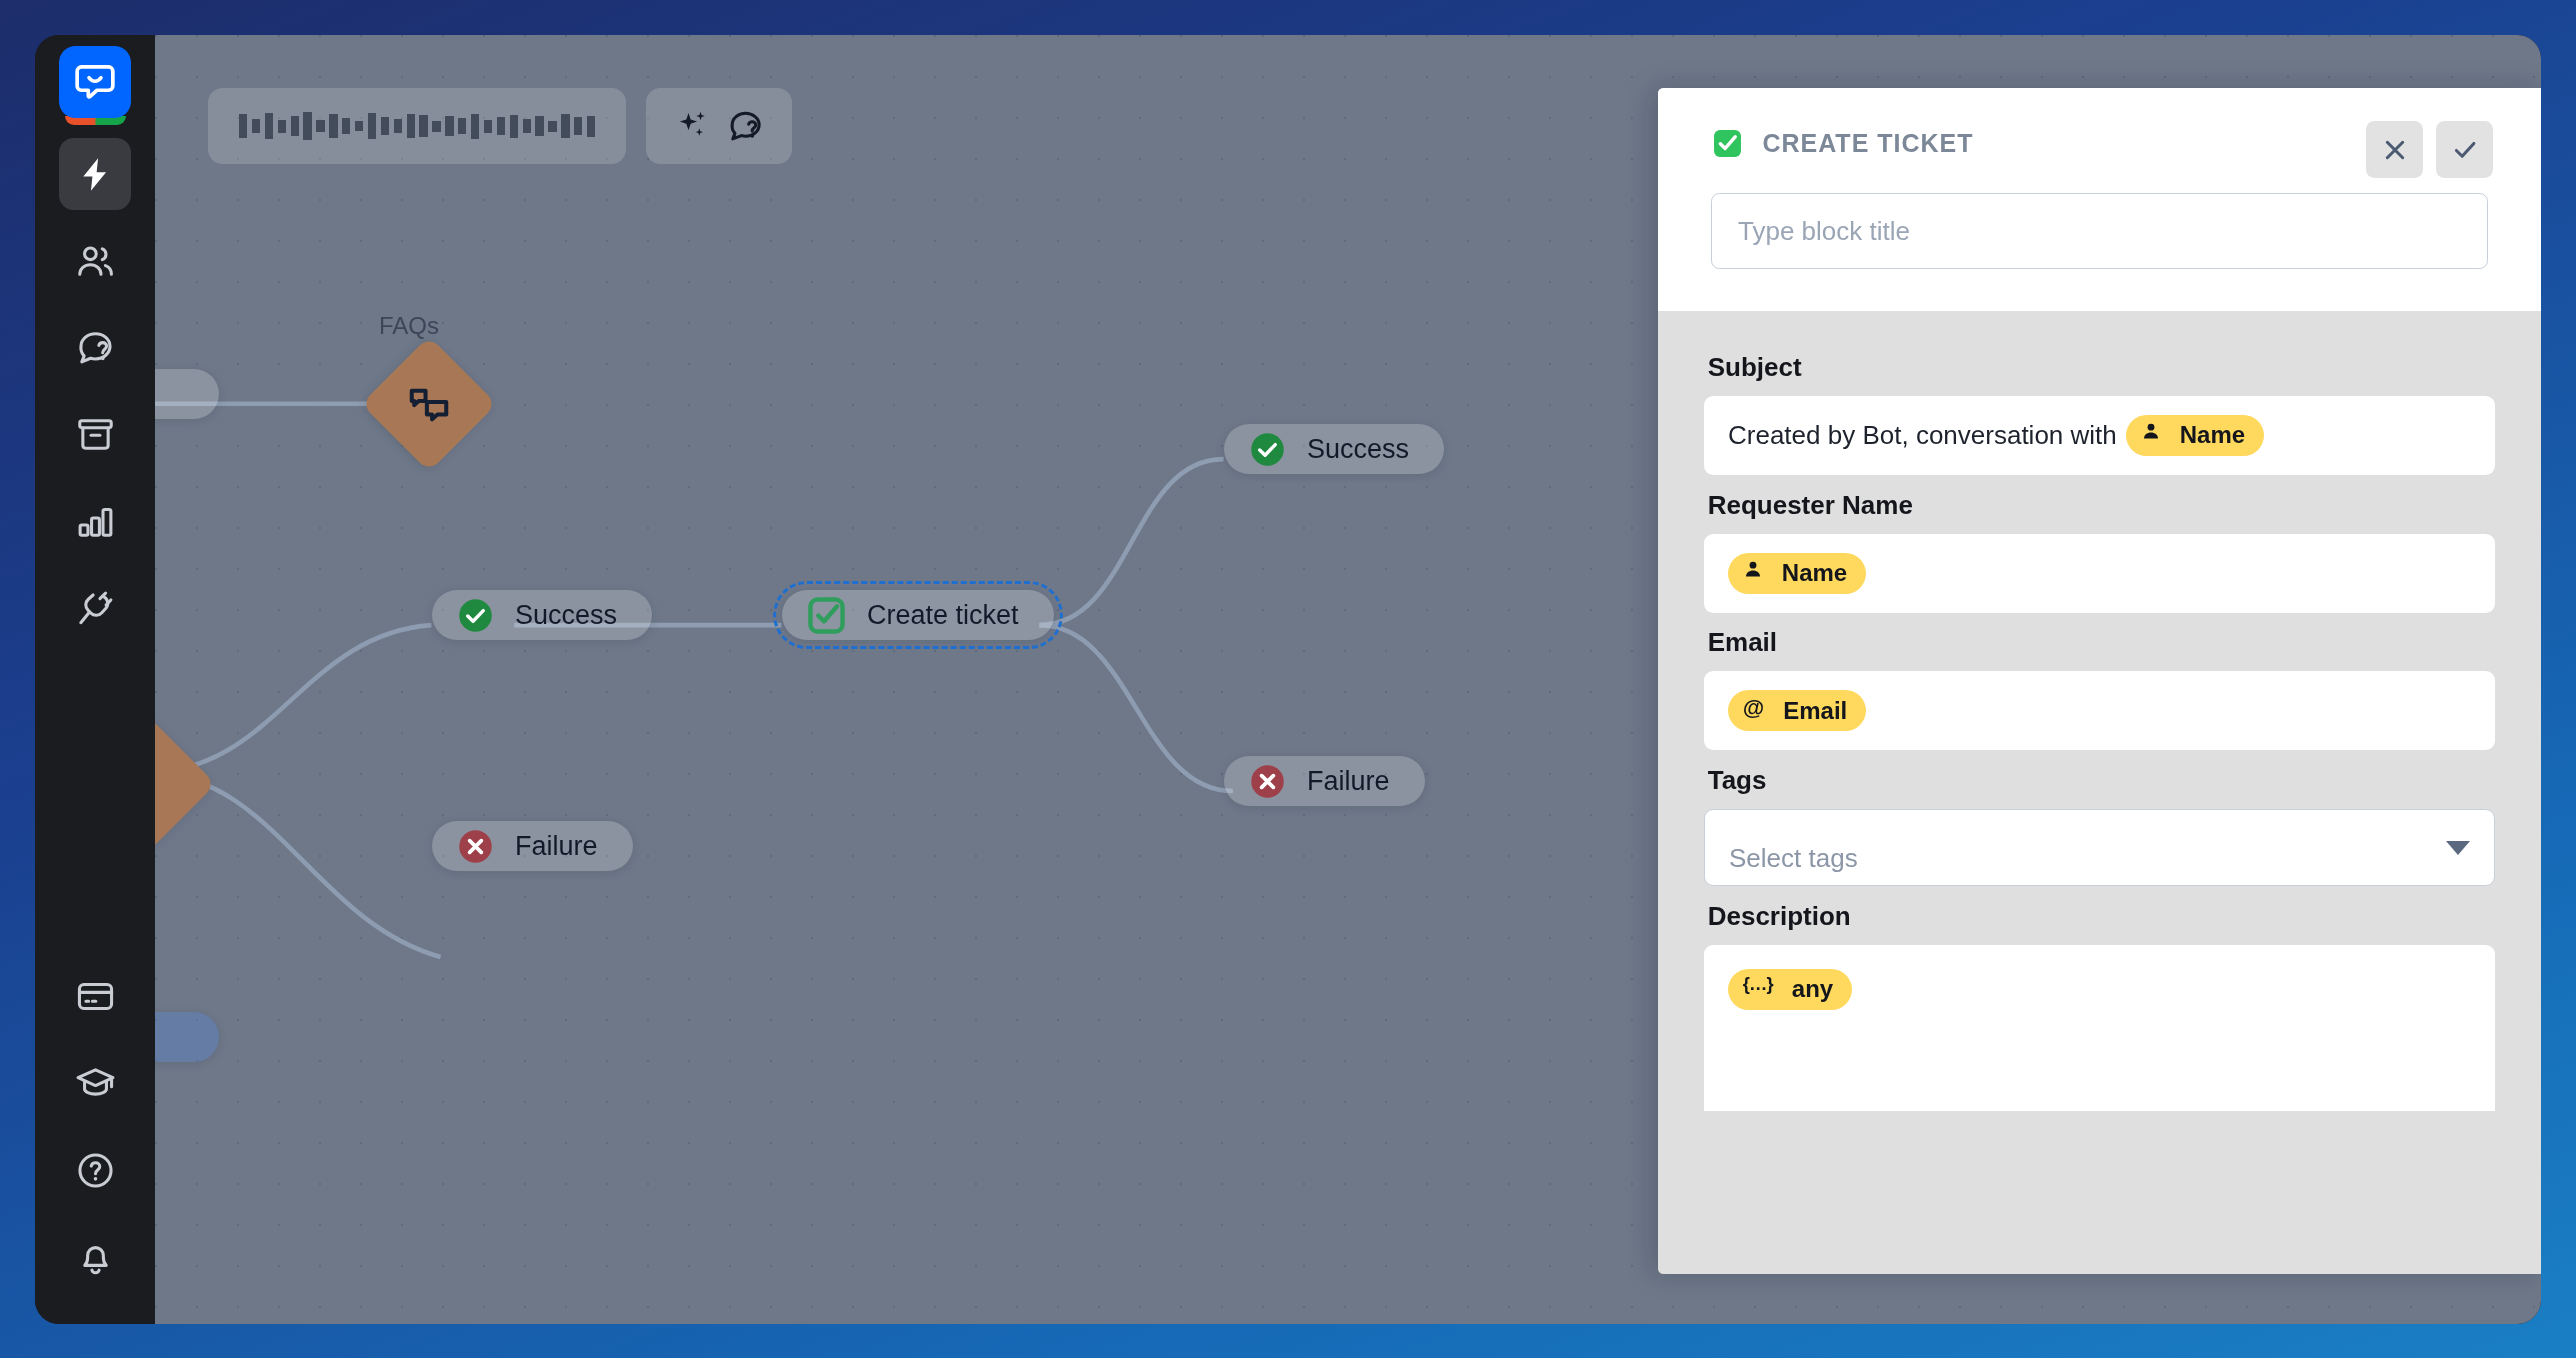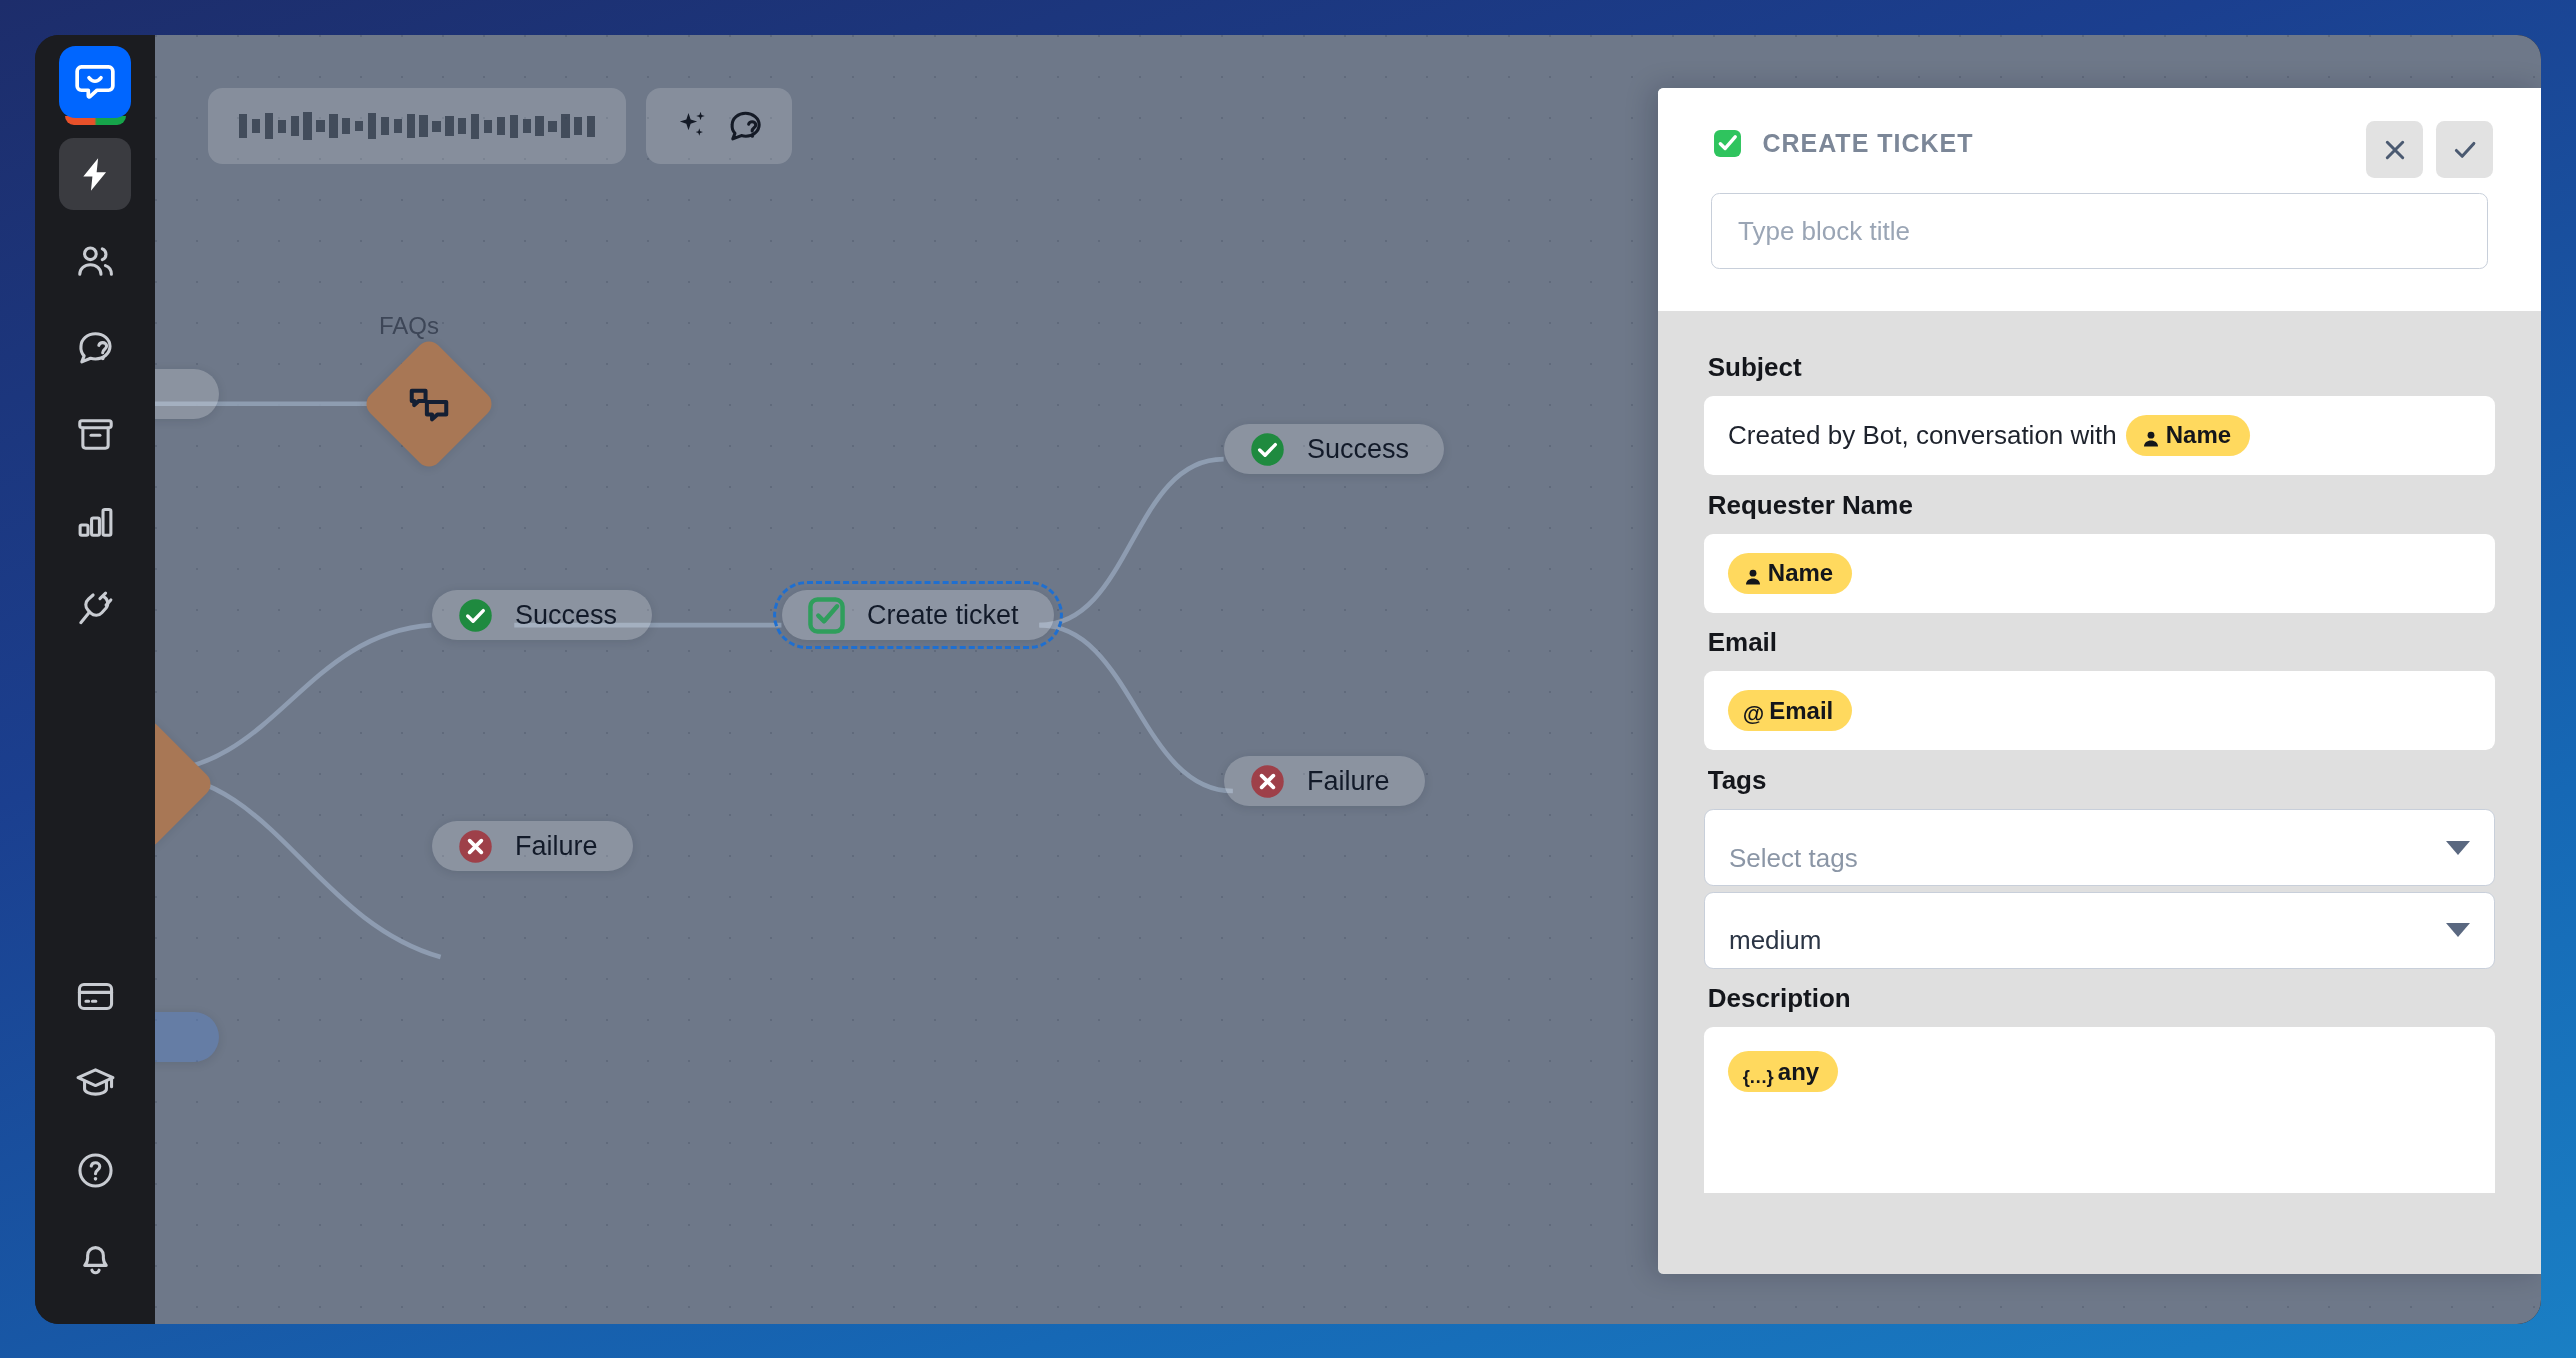--- a/index.html
+++ b/index.html
@@ -136,21 +136,21 @@
   }
   .field-box.textarea { min-height:166px; align-items:flex-start; padding-top:24px; border-radius:9.2px 9.2px 0 0; }
   .field-box.select {
     border:1.4px solid #c8cfda; justify-content:space-between; cursor:pointer; min-height:77px;
   }
   .select-val { color:#2b3545;margin-top:21px; }
   .select-val.placeholder { color:#8b96a6; }
   .caret { width:0;height:0;border-left:12px solid transparent;border-right:12px solid transparent;border-top:14px solid #5a6880; }
 
   .chip {
-    display:inline-flex; align-items:flex-end; gap:5px;
+    display:inline-flex; align-items:flex-start; gap:19px;
     background:#ffd95e; border-radius:921px;
     padding: 6.5px 18.4px 6.5px 14.8px; font-size:24px; font-weight:700; color:#14161b;
     white-space:nowrap;
   }
   .chip .cg { font-size:22px; line-height:1; display:flex; align-items:center; }
 </style>
 </head>
 <body>
 
 <div id="app-window">
@@ -435,24 +435,20 @@
 
         <div class="field">
           <div class="field-label">Tags</div>
           <div class="field-box select">
             <span class="select-val placeholder">Select tags</span>
             <span class="caret"></span>
           </div>
         </div>
 
         <div class="field">
-          <div class="field-box select">
-            <span class="select-val">medium</span>
-            <span class="caret"></span>
-          </div>
         </div>
 
         <div class="field">
           <div class="field-label">Description</div>
           <div class="field-box textarea">
             <span class="chip">
               <span class="cg" style="font-size:18.4px;letter-spacing:-0.9px;">{…}</span>
               <span>any</span>
             </span>
           </div>

